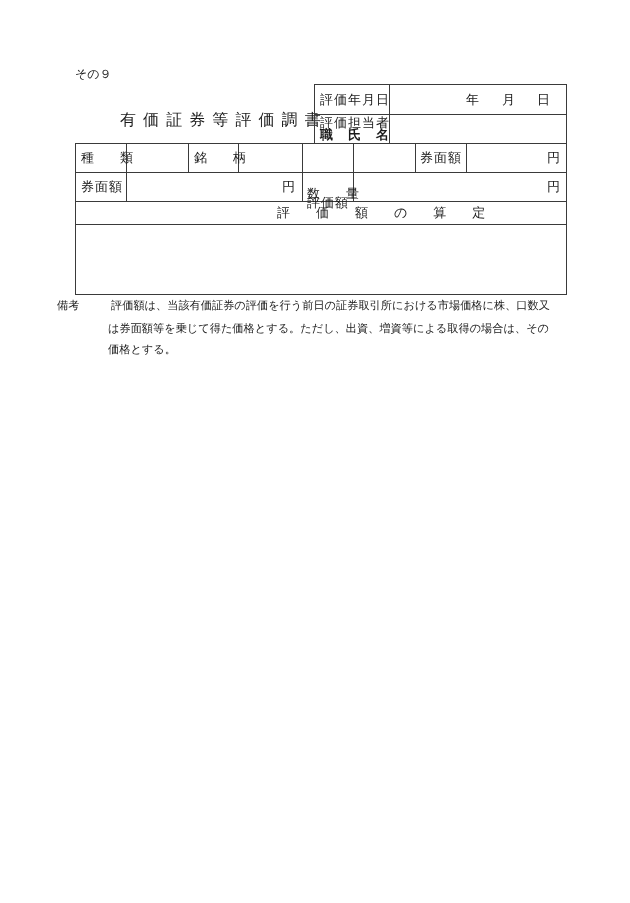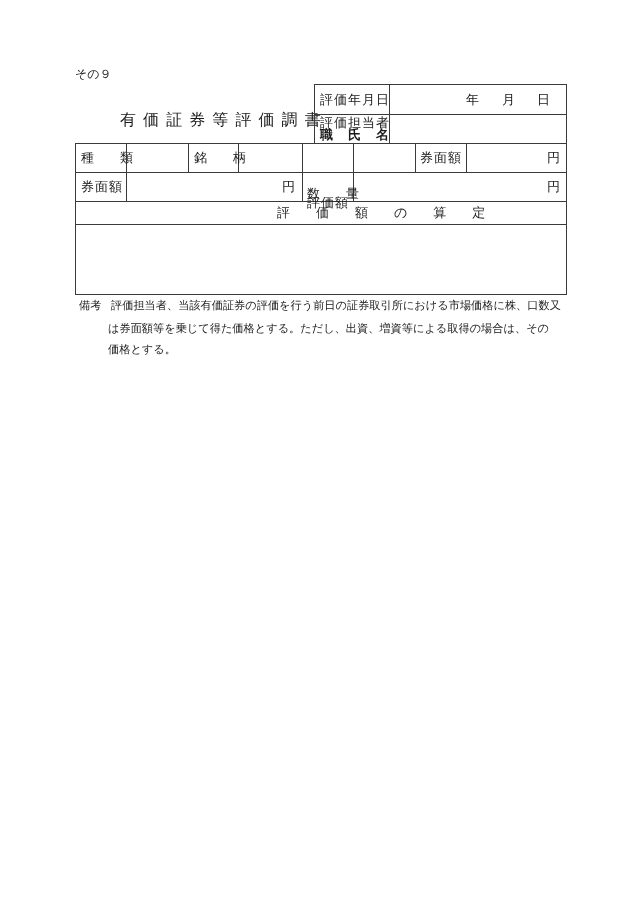--- a/index.html
+++ b/index.html
@@ -67,16 +67,16 @@
 </div>
 <div class="t" style="left:307px; top:196px; letter-spacing:1px;font-family:Liberation Serif, serif;">評価額</div>
 <div class="abs" style="left:354px; top:173px; width:212px; height:27px;">
   <span class="t" style="right:6px; top:7px;">円</span>
 </div>
 
 <div class="t" style="left:229px; top:206px;margin-left:48px;">評　　価　　額　　の　　算　　定</div>
 
 <div class="abs" style="left:76px; top:225px; width:490px; height:69px;"></div>
 
-<div class="note" style="left:79px; top:296px;text-align:center;">備考</div>
-<div class="note" style="left:111px; top:296px;">評価担当者、当該有価証券の評価を行う前日の証券取引所における市場価格に株、口数又</div>
+<div class="note" style="left:57px; top:296px;text-align:center;">備考</div>
+<div class="note" style="left:111px; top:296px;">評価額は、当該有価証券の評価を行う前日の証券取引所における市場価格に株、口数又</div>
 <div class="note" style="left:108px; top:318px;font-family:Liberation Serif, serif;">は券面額等を乗じて得た価格とする。ただし、出資、増資等による取得の場合は、その</div>
 <div class="note" style="left:108px; top:340px;">価格とする。</div>
 
 </body></html>

